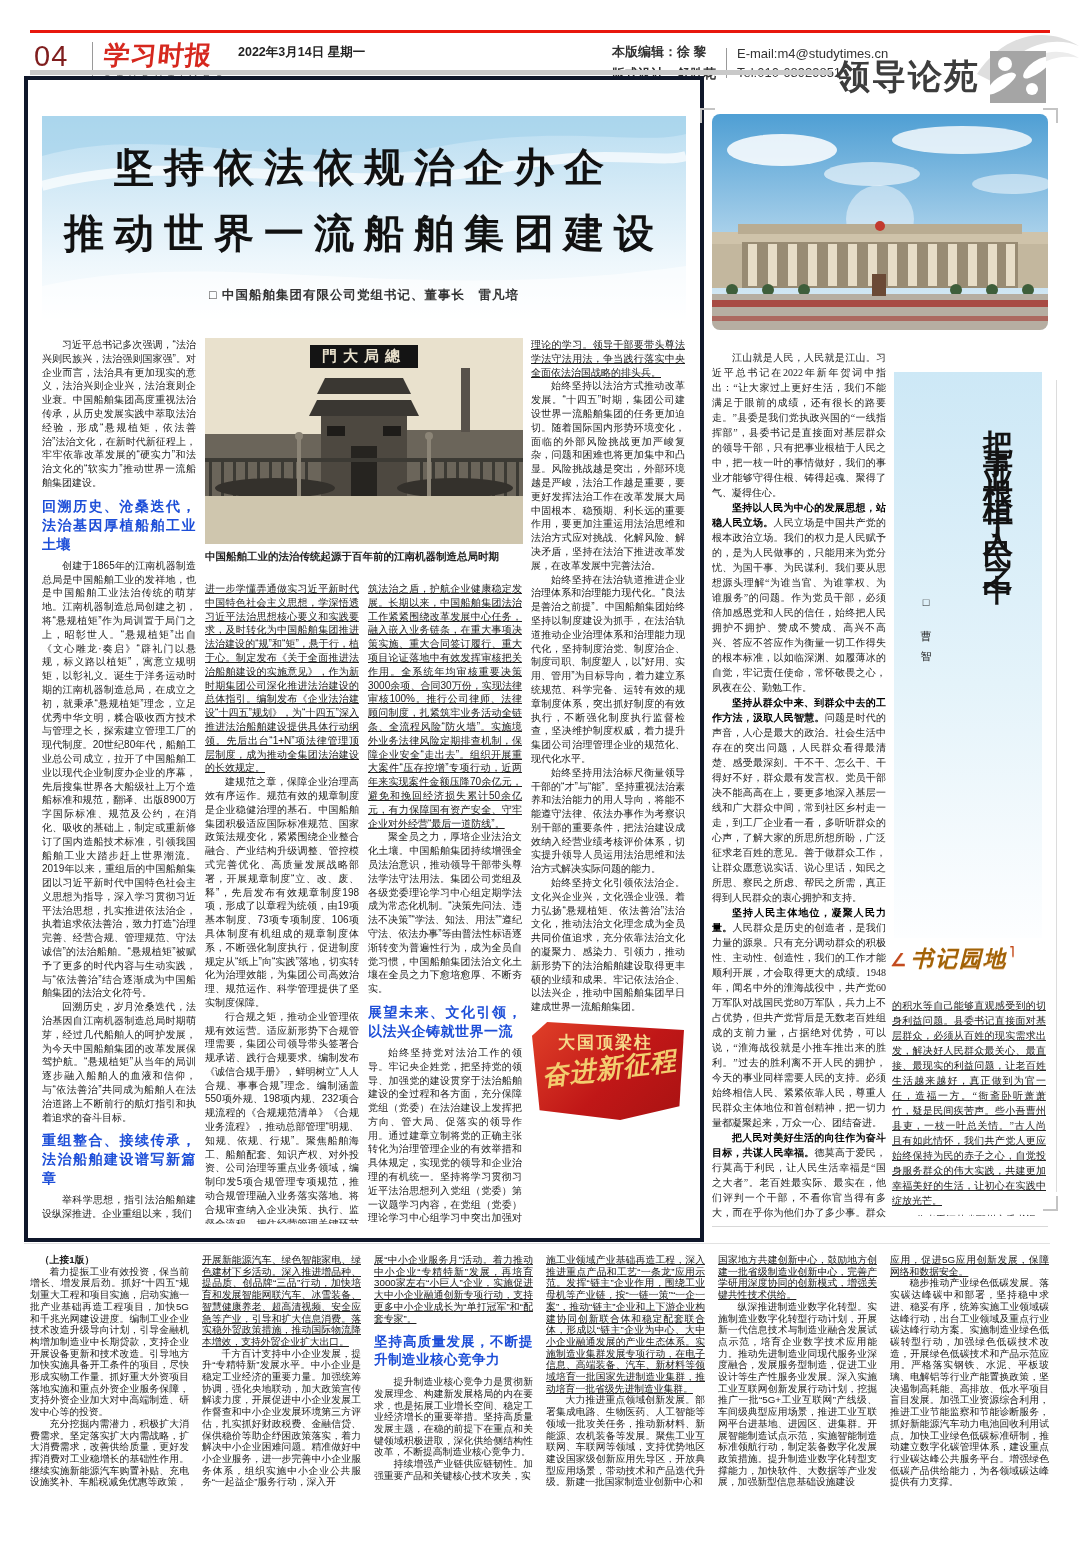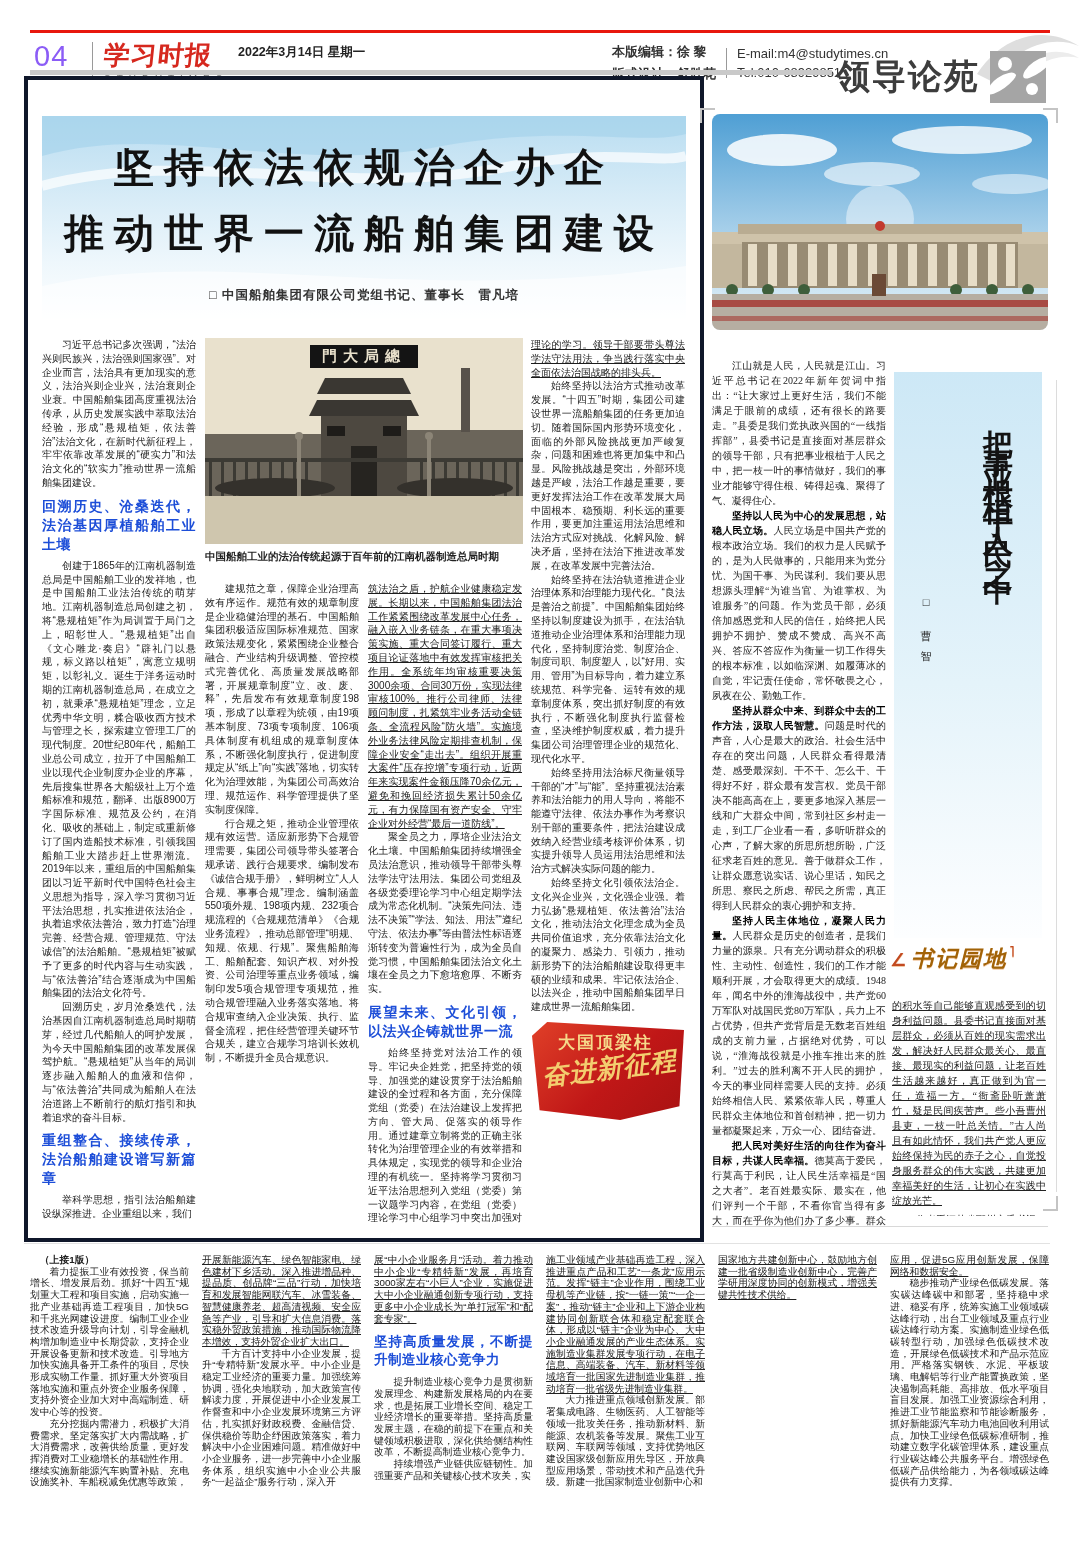--- a/index.html
+++ b/index.html
@@ -3,21 +3,21 @@
 <meta charset="utf-8">
 <style>
   html,body{margin:0;padding:0;}
   body{
     width:1080px;height:1542px;position:relative;background:#fff;
     font-family:"Liberation Sans","DejaVu Sans",sans-serif;color:#1a1a1a;overflow:hidden;
   }
 
   
   .top-rule{position:absolute;left:30px;top:30px;width:1020px;height:3px;background:#e8170d;}
-  .page-num{position:absolute;left:34px;top:40px;font-size:29px;color:#8b5cf6;letter-spacing:1px;}
+  .page-num{position:absolute;left:34px;top:40px;font-size:29px;color:#7f1d1d;letter-spacing:1px;}
   .hdiv{position:absolute;left:92px;top:42px;width:1px;height:40px;background:#9a9a9a;}
   .masthead{position:absolute;left:104px;top:38px;}
   .masthead-cn{font-family:"Liberation Serif","DejaVu Serif",serif;font-size:26px;font-weight:bold;color:#d6281e;transform:skewX(-6deg);letter-spacing:1px;}
   .masthead-en{font-size:10px;letter-spacing:6px;color:#777;margin-top:1px;}
   .pub-date{position:absolute;left:238px;top:44px;font-size:12.5px;font-weight:bold;color:#222;}
   .pub-info{position:absolute;left:612px;top:43px;display:flex;align-items:center;font-size:13px;color:#333;}
   .pub-info .grp{display:flex;flex-direction:column;gap:4px;}
   .pub-info .vd{width:1px;height:30px;background:#999;margin:0 10px;}
   .pub-info b{font-weight:bold;}
   .section-head{position:absolute;left:836px;top:51px;display:flex;align-items:center;}
@@ -64,21 +64,21 @@
     font-family:"Liberation Serif","DejaVu Serif",serif;font-style:italic;transform:rotate(-7deg);}
 
   
   .gov-photo{position:absolute;left:712px;top:114px;width:336px;height:216px;border-radius:8px;overflow:hidden;}
   .cb{position:absolute;width:13px;height:13px;border:2px solid #c4c4c4;}
   .cb.tl{left:700px;top:108px;border-right:none;border-bottom:none;}
   .cb.tr{left:1043px;top:108px;border-left:none;border-bottom:none;}
   .cb.br{left:1043px;top:1196px;border-left:none;border-top:none;}
   .vrule{position:absolute;left:1056px;top:380px;width:1px;height:812px;background:#dcdcdc;}
 
-  .rcolA{position:absolute;left:712px;top:358px;width:174px;height:868px;overflow:hidden;
+  .rcolA{position:absolute;left:712px;top:350px;width:174px;height:868px;overflow:hidden;
     font-family:"Liberation Serif","DejaVu Serif",serif;font-size:10px;line-height:15px;text-align:justify;color:#222;}
   .rcolA b,.rcolB b{font-family:"Liberation Sans","DejaVu Sans",sans-serif;font-weight:bold;color:#000;}
   .vbox{position:absolute;left:894px;top:372px;width:148px;height:566px;
     background:linear-gradient(180deg,#cde8f6 0%,#e4f3fa 55%,#fdfeff 100%);}
   .vtitle{position:absolute;right:24px;top:34px;writing-mode:vertical-rl;font-family:"Liberation Serif","DejaVu Serif",serif;
     font-weight:bold;font-size:30px;letter-spacing:16px;color:#131313;}
   .vauthor{position:absolute;left:24px;top:224px;writing-mode:vertical-rl;font-size:11px;letter-spacing:5px;color:#222;}
   .garden{position:absolute;left:890px;top:944px;width:158px;height:36px;font-weight:bold;font-size:22px;
     color:#a16207;letter-spacing:2px;font-style:italic;text-shadow:0 1px 0 #f3c9a6;}
   .garden::before{content:"∠";color:#c24a20;font-style:normal;margin-right:3px;font-size:18px;}
@@ -146,20 +146,21 @@
   <div class="acols">
     <div class="acol">
         <p class="col-p">习近平总书记多次强调，“法治兴则民族兴，法治强则国家强”。对企业而言，法治具有更加现实的意义，法治兴则企业兴，法治衰则企业衰。中国船舶集团高度重视法治传承，从历史发展实践中萃取法治经验，形成“悬规植矩，依法善治”法治文化，在新时代新征程上，牢牢依靠改革发展的“硬实力”和法治文化的“软实力”推动世界一流船舶集团建设。</p>
         <h3 class="col-sub">回溯历史、沧桑迭代，法治基因厚植船舶工业土壤</h3>
         <p class="col-p">创建于1865年的江南机器制造总局是中国船舶工业的发祥地，也是中国船舶工业法治传统的萌芽地。江南机器制造总局创建之初，将“悬规植矩”作为局训置于局门之上，昭彰世人。“悬规植矩”出自《文心雕龙·奏启》“辟礼门以悬规，标义路以植矩”，寓意立规明矩，以彰礼义。诞生于洋务运动时期的江南机器制造总局，在成立之初，就秉承“悬规植矩”理念，立足优秀中华文明，糅合吸收西方技术与管理之长，探索建立管理工厂的现代制度。20世纪80年代，船舶工业总公司成立，拉开了中国船舶工业以现代企业制度办企业的序幕，先后搜集世界各大船级社上万个造船标准和规范，翻译、出版8900万字国际标准、规范及公约，在消化、吸收的基础上，制定或重新修订了国内造船技术标准，引领我国船舶工业大踏步赶上世界潮流。2019年以来，重组后的中国船舶集团以习近平新时代中国特色社会主义思想为指导，深入学习贯彻习近平法治思想，扎实推进依法治企，执着追求依法善治，致力打造“治理完善、经营合规、管理规范、守法诚信”的法治船舶。“悬规植矩”被赋予了更多的时代内容与生动实践，与“依法善治”结合逐渐成为中国船舶集团的法治文化符号。</p>
         <p class="col-p">回溯历史，岁月沧桑迭代，法治基因自江南机器制造总局时期萌芽，经过几代船舶人的呵护发展，为今天中国船舶集团的改革发展保驾护航。“悬规植矩”从当年的局训逐步融入船舶人的血液和信仰，与“依法善治”共同成为船舶人在法治道路上不断前行的航灯指引和执着追求的奋斗目标。</p>
         <h3 class="col-sub">重组整合、接续传承，法治船舶建设谱写新篇章</h3>
         <p class="col-p">举科学思想，指引法治船舶建设纵深推进。企业重组以来，我们</p>
       </div>
     <div class="acol pad">
+        <p class="col-p ni">进一步学懂弄通做实习近平新时代中国特色社会主义思想，学深悟透习近平法治思想核心要义和实践要求，及时转化为中国船舶集团推进法治建设的“规”和“矩”，悬于行，植于心。制定发布《关于全面推进法治船舶建设的实施意见》，作为新时期集团公司深化推进法治建设的总体指引。编制发布《企业法治建设“十四五”规划》，为“十四五”深入推进法治船舶建设提供具体行动纲领。先后出台“1+N”项法律管理顶层制度，成为推动全集团法治建设的长效规定。</p>
         <p class="col-p">建规范之章，保障企业治理高效有序运作。规范有效的规章制度是企业稳健治理的基石。中国船舶集团积极适应国际标准规范、国家政策法规变化，紧紧围绕企业整合融合、产业结构升级调整、管控模式完善优化、高质量发展战略部署，开展规章制度“立、改、废、释”，先后发布有效规章制度198项，形成了以章程为统领，由19项基本制度、73项专项制度、106项具体制度有机组成的规章制度体系，不断强化制度执行，促进制度规定从“纸上”向“实践”落地，切实转化为治理效能，为集团公司高效治理、规范运作、科学管理提供了坚实制度保障。</p>
         <p class="col-p">行合规之矩，推动企业管理依规有效运营。适应新形势下合规管理需要，集团公司领导带头签署合规承诺、践行合规要求。编制发布《诚信合规手册》，鲜明树立“人人合规、事事合规”理念。编制涵盖550项外规、198项内规、232项合规流程的《合规规范清单》《合规业务流程》，推动总部管理“明规、知规、依规、行规”。聚焦船舶海工、船舶配套、知识产权、对外投资、公司治理等重点业务领域，编制印发5项合规管理专项规范，推动合规管理融入业务落实落地。将合规审查纳入企业决策、执行、监督全流程，把住经营管理关键环节合规关，建立合规学习培训长效机制，不断提升全员合规意识。</p>
       </div>
     <div class="acol pad">
         <p class="col-p ni">筑法治之盾，护航企业健康稳定发展。长期以来，中国船舶集团法治工作紧紧围绕改革发展中心任务，融入嵌入业务链条，在重大事项决策实施、重大合同签订履行、重大项目论证落地中有效发挥审核把关作用。全系统年均审核重要决策3000余项、合同30万份，实现法律审核100%。推行公司律师、法律顾问制度，扎紧筑牢业务活动全链条、全流程风险“防火墙”。实施境外业务法律风险定期排查机制，保障企业安全“走出去”。组织开展重大案件“压存控增”专项行动，近两年来实现案件金额压降70余亿元，避免和挽回经济损失累计50余亿元，有力保障国有资产安全、守牢企业对外经营“最后一道防线”。</p>
         <p class="col-p">聚全员之力，厚培企业法治文化土壤。中国船舶集团持续增强全员法治意识，推动领导干部带头尊法学法守法用法。集团公司党组及各级党委理论学习中心组定期学法成为常态化机制。“决策先问法、违法不决策”“学法、知法、用法”“遵纪守法、依法办事”等由普法性标语逐渐转变为普遍性行为，成为全员自觉习惯，中国船舶集团法治文化土壤在全员之力下愈培愈厚、不断夯实。</p>
         <h3 class="col-sub">展望未来、文化引领，以法兴企铸就世界一流</h3>
         <p class="col-p">始终坚持党对法治工作的领导。牢记央企姓党，把坚持党的领导、加强党的建设贯穿于法治船舶建设的全过程和各方面，充分保障党组（党委）在法治建设上发挥把方向、管大局、促落实的领导作用。通过建章立制将党的正确主张转化为治理管理企业的有效举措和具体规定，实现党的领导和企业治理的有机统一。坚持将学习贯彻习近平法治思想列入党组（党委）第一议题学习内容，在党组（党委）理论学习中心组学习中突出加强对法治</p>
       </div>
     <div class="acol">
@@ -323,18 +324,19 @@
       <h3 class="col-sub">坚持高质量发展，不断提升制造业核心竞争力</h3>
       <p class="col-p">提升制造业核心竞争力是贯彻新发展理念、构建新发展格局的内在要求，也是拓展工业增长空间、稳定工业经济增长的重要举措。坚持高质量发展主题，在稳的前提下在重点和关键领域积极进取，深化供给侧结构性改革，不断提高制造业核心竞争力。</p>
       <p class="col-p">持续增强产业链供应链韧性。加强重要产品和关键核心技术攻关，实</p>
     </div>
   <div class="bcol">
       <p class="col-p ni">施工业领域产业基础再造工程，深入推进重点产品和工艺“一条龙”应用示范。发挥“链主”企业作用，围绕工业母机等产业链，按“一链一策”“一企一案”，推动“链主”企业和上下游企业构建协同创新联合体和稳定配套联合体，形成以“链主”企业为中心、大中小企业融通发展的产业生态体系。实施制造业集群发展专项行动，在电子信息、高端装备、汽车、新材料等领域培育一批国家先进制造业集群，推动培育一批省级先进制造业集群。</p>
       <p class="col-p">大力推进重点领域创新发展。部署集成电路、生物医药、人工智能等领域一批攻关任务，推动新材料、新能源、农机装备等发展。聚焦工业互联网、车联网等领域，支持优势地区建设国家级创新应用先导区，开放典型应用场景，带动技术和产品迭代升级。新建一批国家制造业创新中心和</p>
     </div>
   <div class="bcol">
       <p class="col-p ni">国家地方共建创新中心，鼓励地方创建一批省级制造业创新中心，完善产学研用深度协同的创新模式，增强关键共性技术供给。</p>
+      <p class="col-p">纵深推进制造业数字化转型。实施制造业数字化转型行动计划，开展新一代信息技术与制造业融合发展试点示范，培育企业数字技术应用能力。推动先进制造业同现代服务业深度融合，发展服务型制造，促进工业设计等生产性服务业发展。深入实施工业互联网创新发展行动计划，挖掘推广一批“5G+工业互联网”产线级、车间级典型应用场景，推进工业互联网平台进基地、进园区、进集群。开展智能制造试点示范，实施智能制造标准领航行动，制定装备数字化发展政策措施。提升制造业数字化转型支撑能力，加快软件、大数据等产业发展，加强新型信息基础设施建设</p>
     </div>
   <div class="bcol">
       <p class="col-p ni">应用，促进5G应用创新发展，保障网络和数据安全。</p>
       <p class="col-p">稳步推动产业绿色低碳发展。落实碳达峰碳中和部署，坚持稳中求进、稳妥有序，统筹实施工业领域碳达峰行动，出台工业领域及重点行业碳达峰行动方案。实施制造业绿色低碳转型行动，加强绿色低碳技术改造，开展绿色低碳技术和产品示范应用。严格落实钢铁、水泥、平板玻璃、电解铝等行业产能置换政策，坚决遏制高耗能、高排放、低水平项目盲目发展。加强工业资源综合利用，推进工业节能监察和节能诊断服务，抓好新能源汽车动力电池回收利用试点。加快工业绿色低碳标准研制，推动建立数字化碳管理体系，建设重点行业碳达峰公共服务平台。增强绿色低碳产品供给能力，为各领域碳达峰提供有力支撑。</p>
     </div>
 </div>
 
 </body></html>

